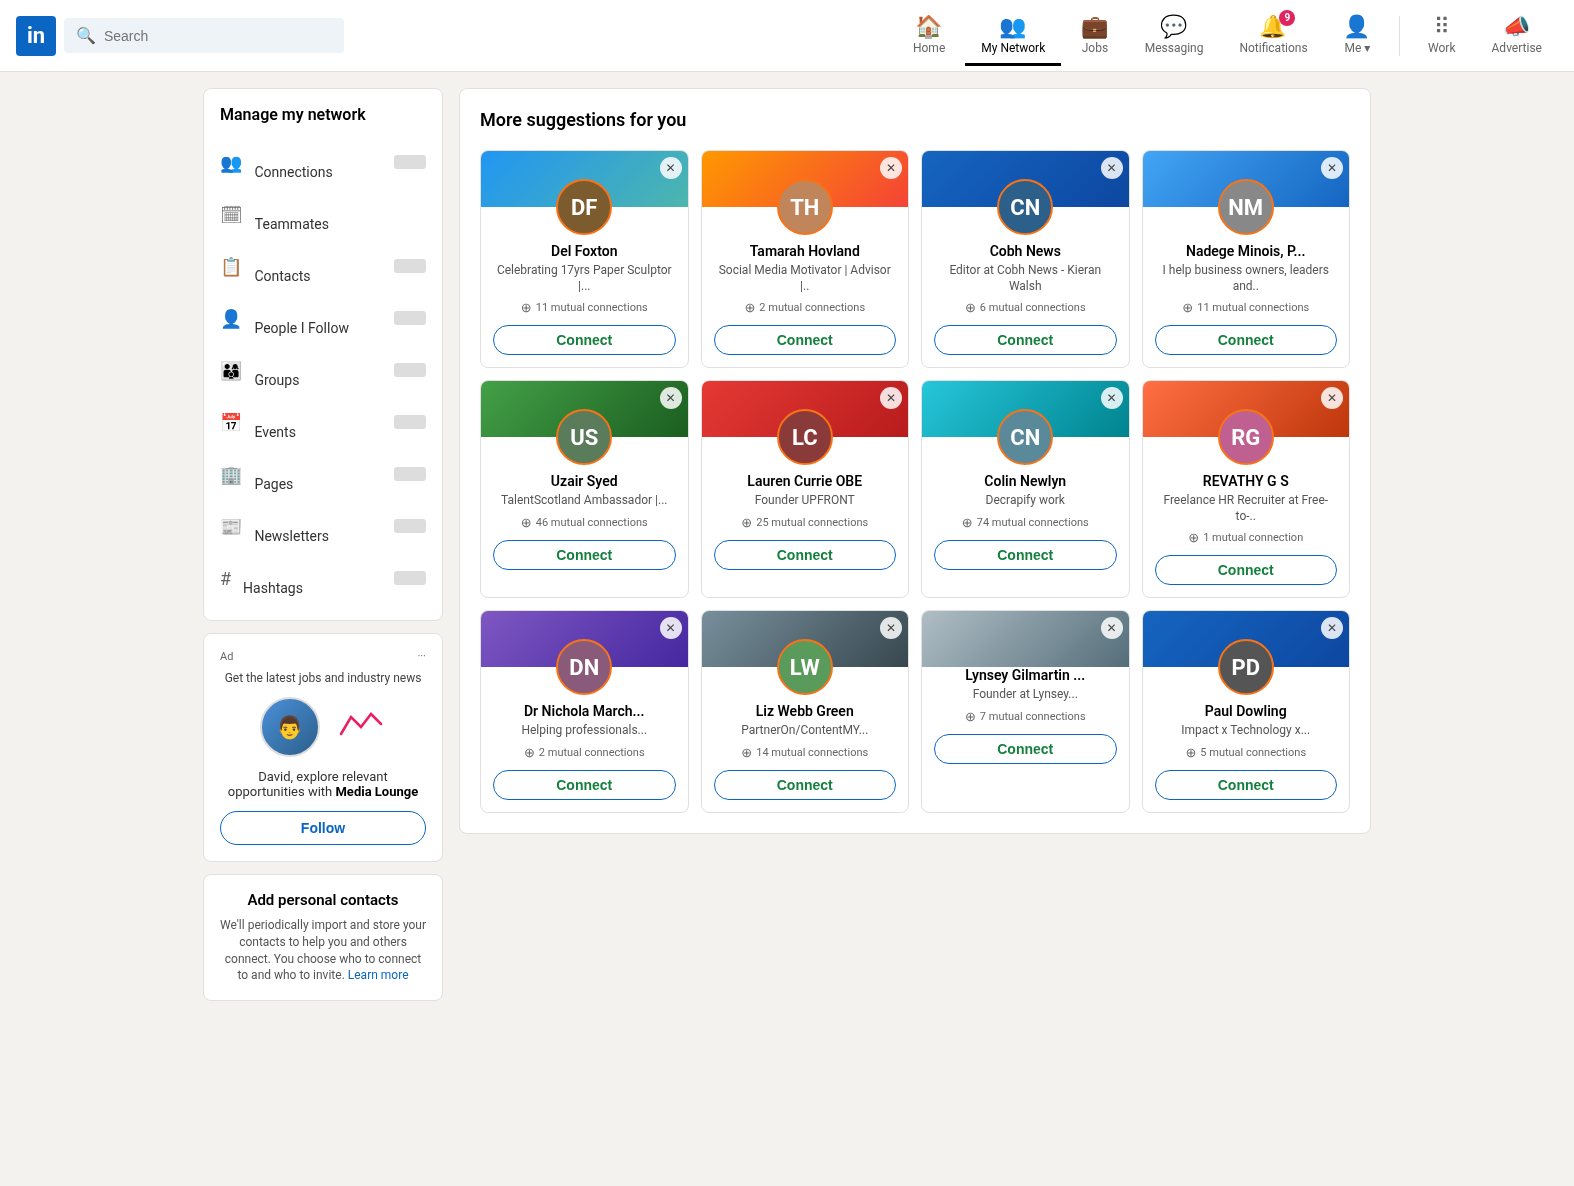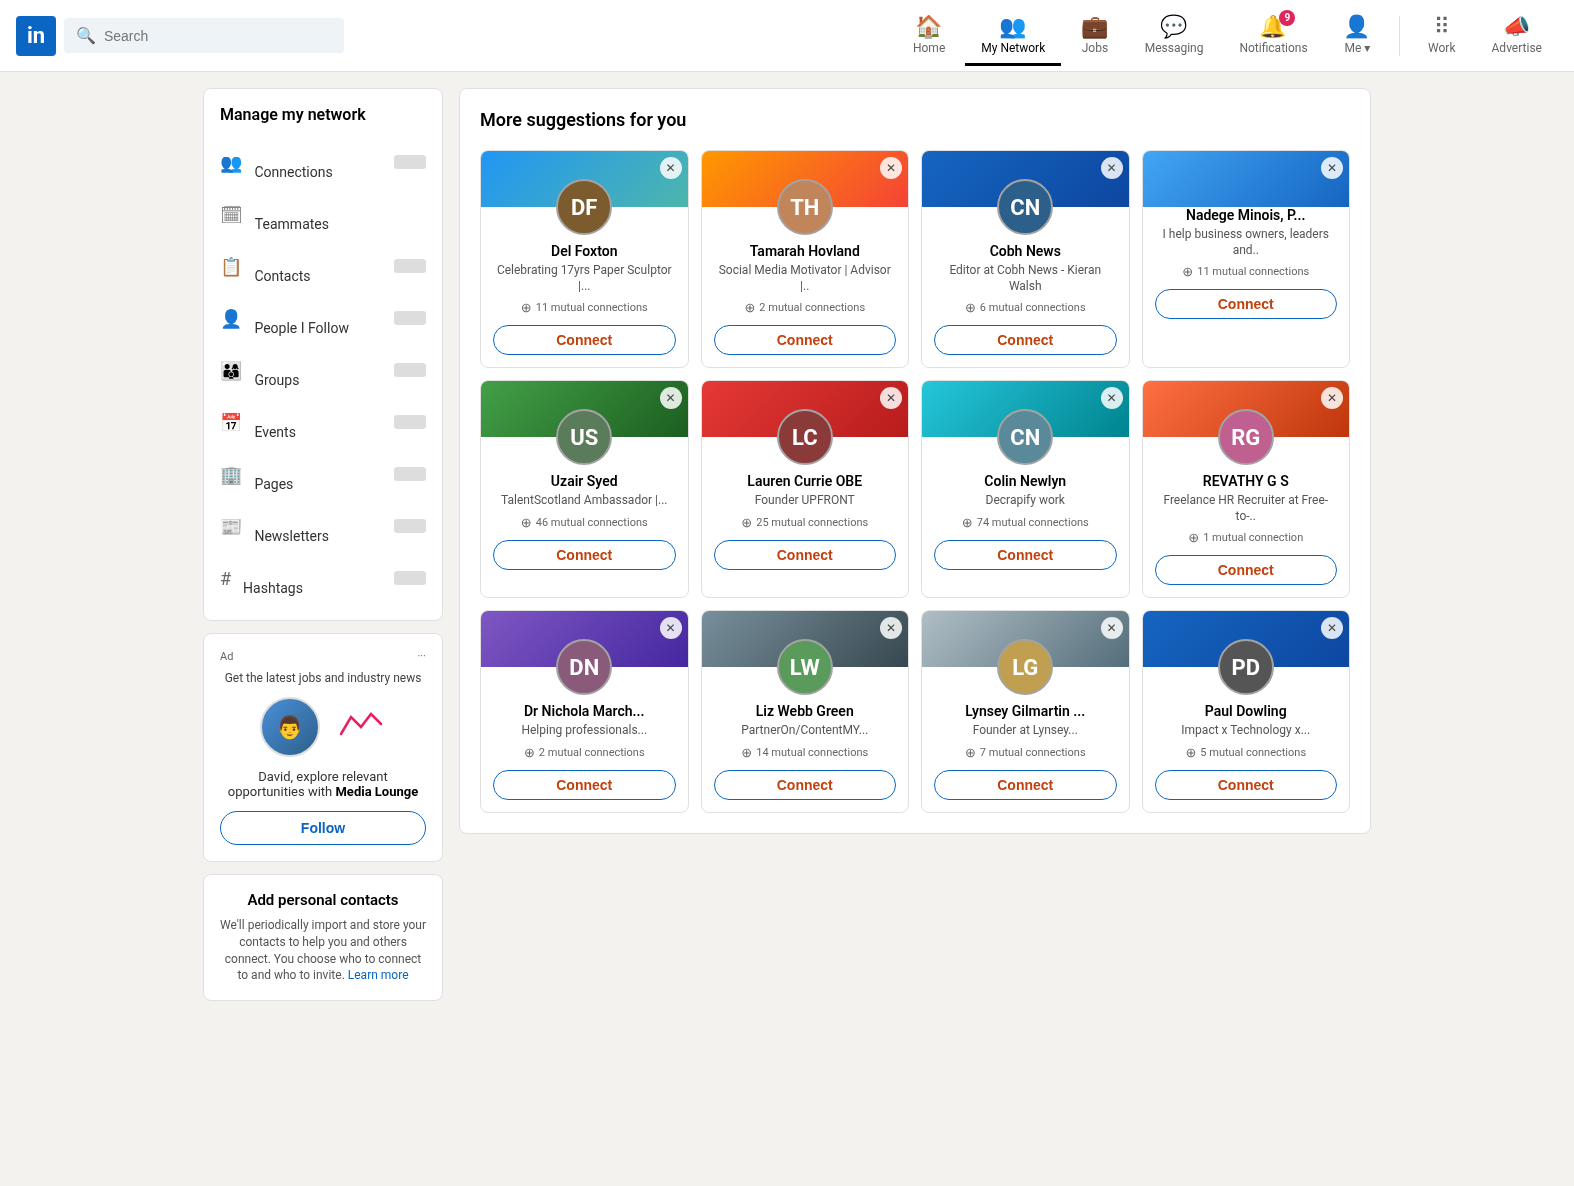--- a/index.html
+++ b/index.html
@@ -268,41 +268,41 @@
       display: flex;
       justify-content: center;
       margin-top: -28px;
       margin-bottom: 8px;
       position: relative;
     }
     .person-avatar {
       width: 56px;
       height: 56px;
       border-radius: 50%;
-      border: 2px solid #a3a3a3;
+      border: 2px solid #f97316;
       background: #ccc;
       overflow: hidden;
       display: flex;
       align-items: center;
       justify-content: center;
       font-size: 22px;
       color: white;
       font-weight: bold;
     }
     .person-body { padding: 0 12px 12px; text-align: center; }
     .person-name { font-size: 14px; font-weight: 600; color: #000; margin-bottom: 4px; }
     .person-title { font-size: 12px; color: #555; margin-bottom: 6px; line-height: 1.3; }
     .person-mutual { font-size: 11px; color: #666; margin-bottom: 10px; display: flex; align-items: center; justify-content: center; gap: 4px; }
     .connect-btn {
       display: block;
       width: 100%;
       padding: 6px 12px;
       border: 1.5px solid #0a66c2;
       background: #fff;
-      color: #c2410c;
+      color: #15803d;
       border-radius: 20px;
       font-size: 14px;
       font-weight: 600;
       cursor: pointer;
       text-align: center;
     }
     .mutual-icon { font-size: 13px; }
   </style>
 </head>
 <body>
@@ -485,20 +485,23 @@
         <span class="mutual-icon">⊕</span>
         <span>6 mutual connections</span>
       </div>
       <button class="connect-btn">Connect</button>
     </div>
   </div>
           <div class="person-card">
     <div class="person-card-banner banner-blue2">
       <div class="person-close">✕</div>
     </div>
+    <div class="person-avatar-wrap">
+      <div class="person-avatar" style="background:#888;">NM</div>
+    </div>
     <div class="person-body">
       <div class="person-name">Nadege Minois, P...</div>
       <div class="person-title">I help business owners, leaders and..</div>
       <div class="person-mutual">
         <span class="mutual-icon">⊕</span>
         <span>11 mutual connections</span>
       </div>
       <button class="connect-btn">Connect</button>
     </div>
   </div>
@@ -601,23 +604,20 @@
         <span class="mutual-icon">⊕</span>
         <span>14 mutual connections</span>
       </div>
       <button class="connect-btn">Connect</button>
     </div>
   </div>
           <div class="person-card">
     <div class="person-card-banner banner-light">
       <div class="person-close">✕</div>
     </div>
-    <div class="person-avatar-wrap">
-      <div class="person-avatar" style="background:#c0a050;">LG</div>
-    </div>
     <div class="person-body">
       <div class="person-name">Lynsey Gilmartin ...</div>
       <div class="person-title">Founder at Lynsey...</div>
       <div class="person-mutual">
         <span class="mutual-icon">⊕</span>
         <span>7 mutual connections</span>
       </div>
       <button class="connect-btn">Connect</button>
     </div>
   </div>

